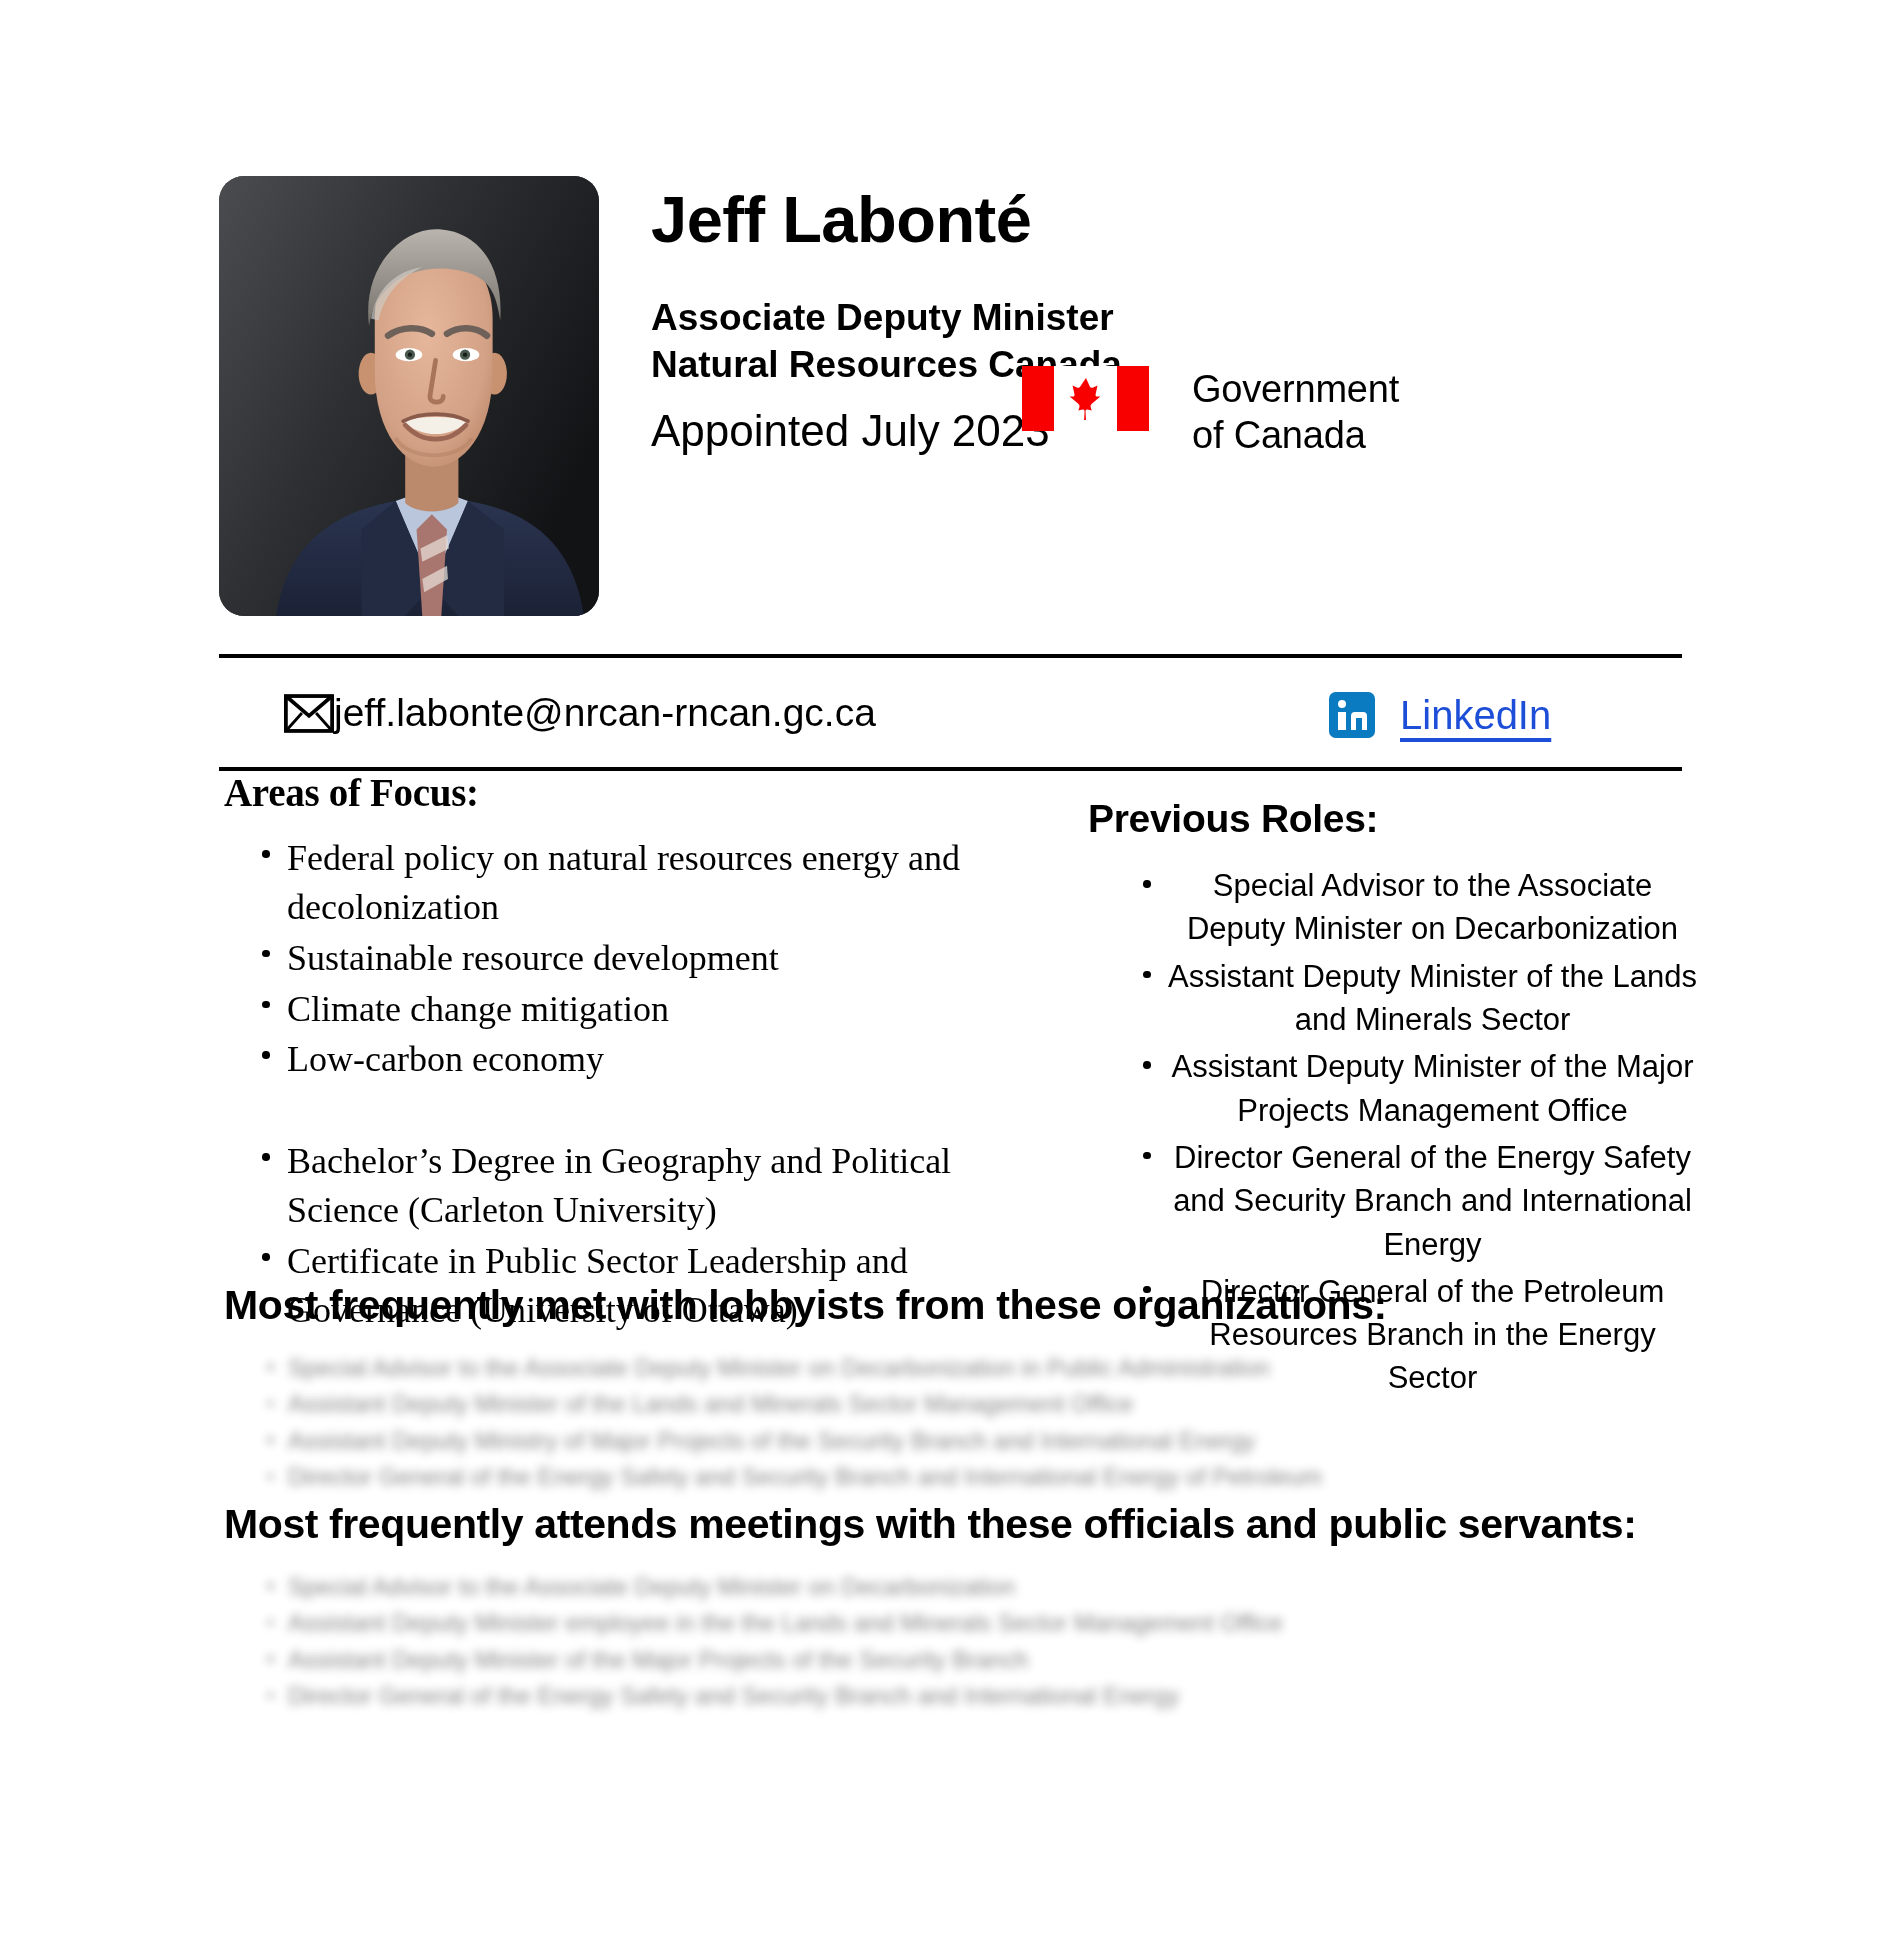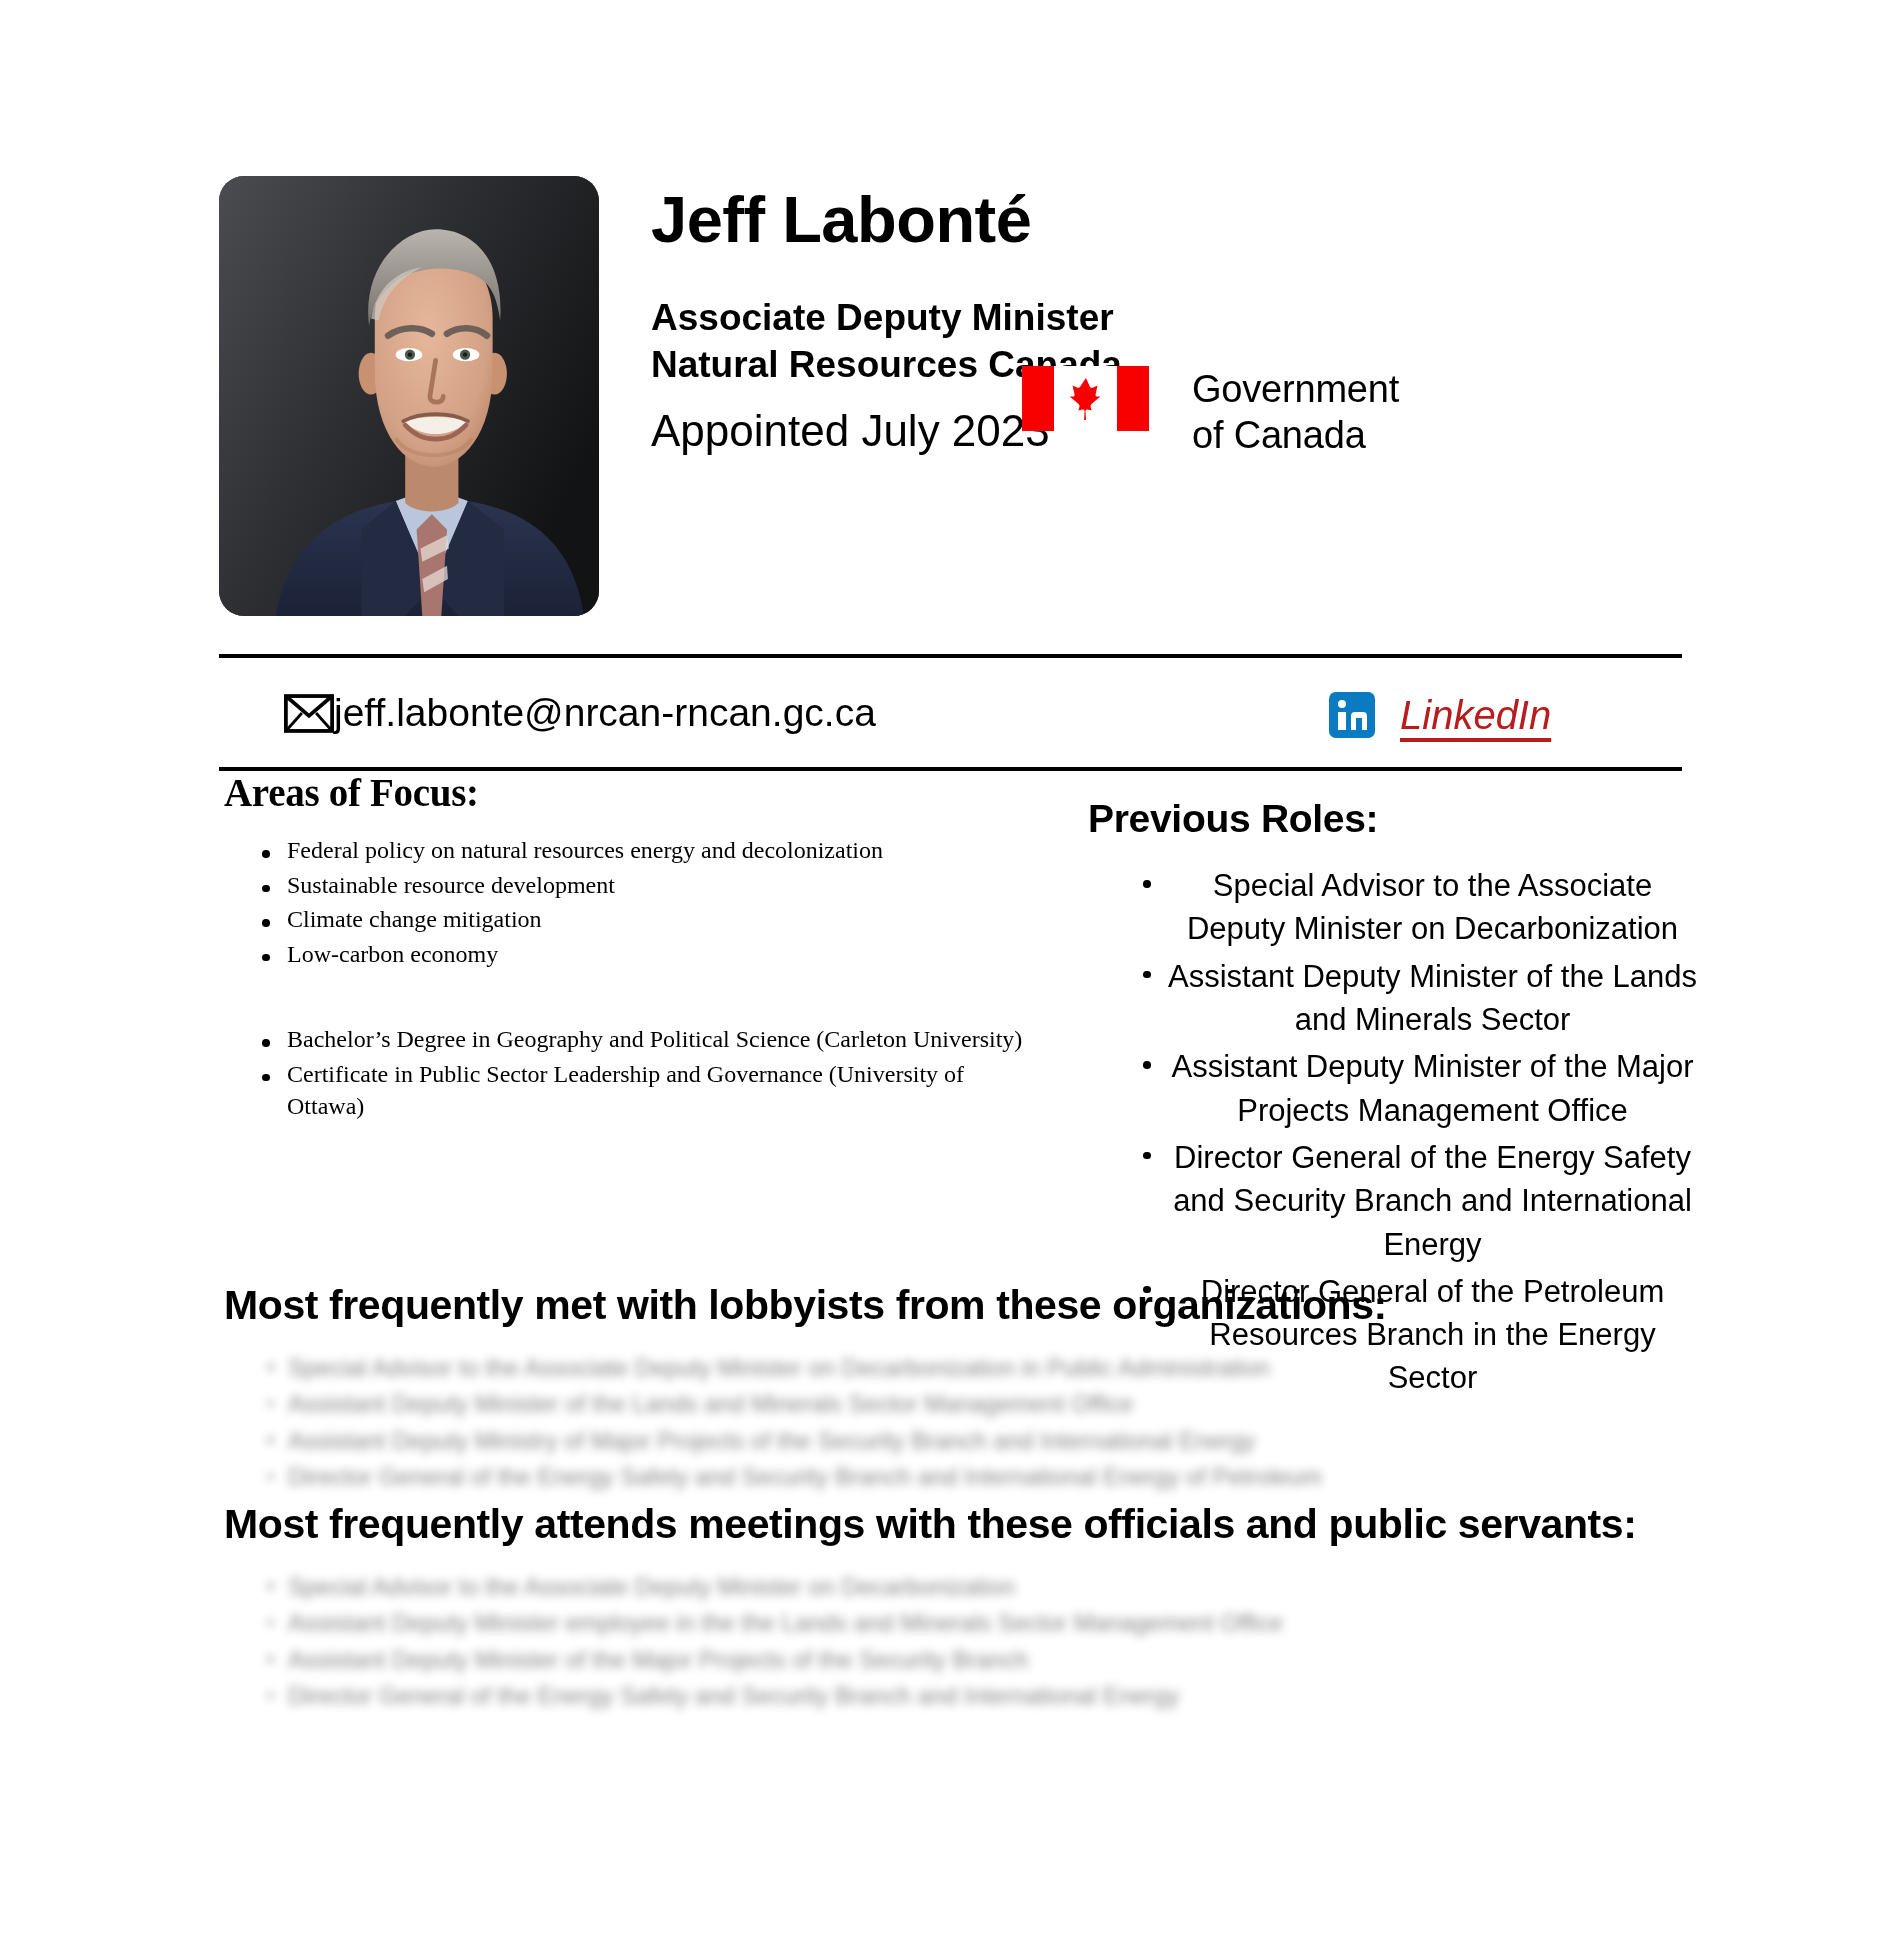--- a/index.html
+++ b/index.html
@@ -180,26 +180,25 @@
   }
   .li-icon .li-n::after {
     content: "";
     position: absolute;
     left: 4.8px; top: 5.7px;
     width: 6.7px; height: 12.4px;
     background: #0a7bc0;
   }
   .linkedin-text {
     font-size: 40px;
-    color: #b91c1c;
+    color: #1d4ed8;
     text-decoration: underline;
     text-underline-offset: 8.6px;
     text-decoration-thickness: 3.8px;
     white-space: nowrap;
-    font-style: italic;
   }
 
   
   .col-left {
     position: absolute;
     left: 224px;
     top: 770px;
     width: 799px;
     font-family: Liberation Serif, serif;
   }
@@ -219,21 +218,21 @@
   .col-right h2.section-title { margin-bottom: 23px; }
 
   ul.bullets {
     list-style: none;
     margin: 0;
     padding: 0;
   }
   ul.bullets li {
     position: relative;
     padding-left: 40px;
-    font-size: 24px;
+    font-size: 36px;
     line-height: 1.36;
     margin-bottom: 1.9px;
   }
   ul.bullets li::before {
     content: "";
     position: absolute;
     left: 15px;
     top: 16px;
     width: 7.6px;
     height: 7.6px;

